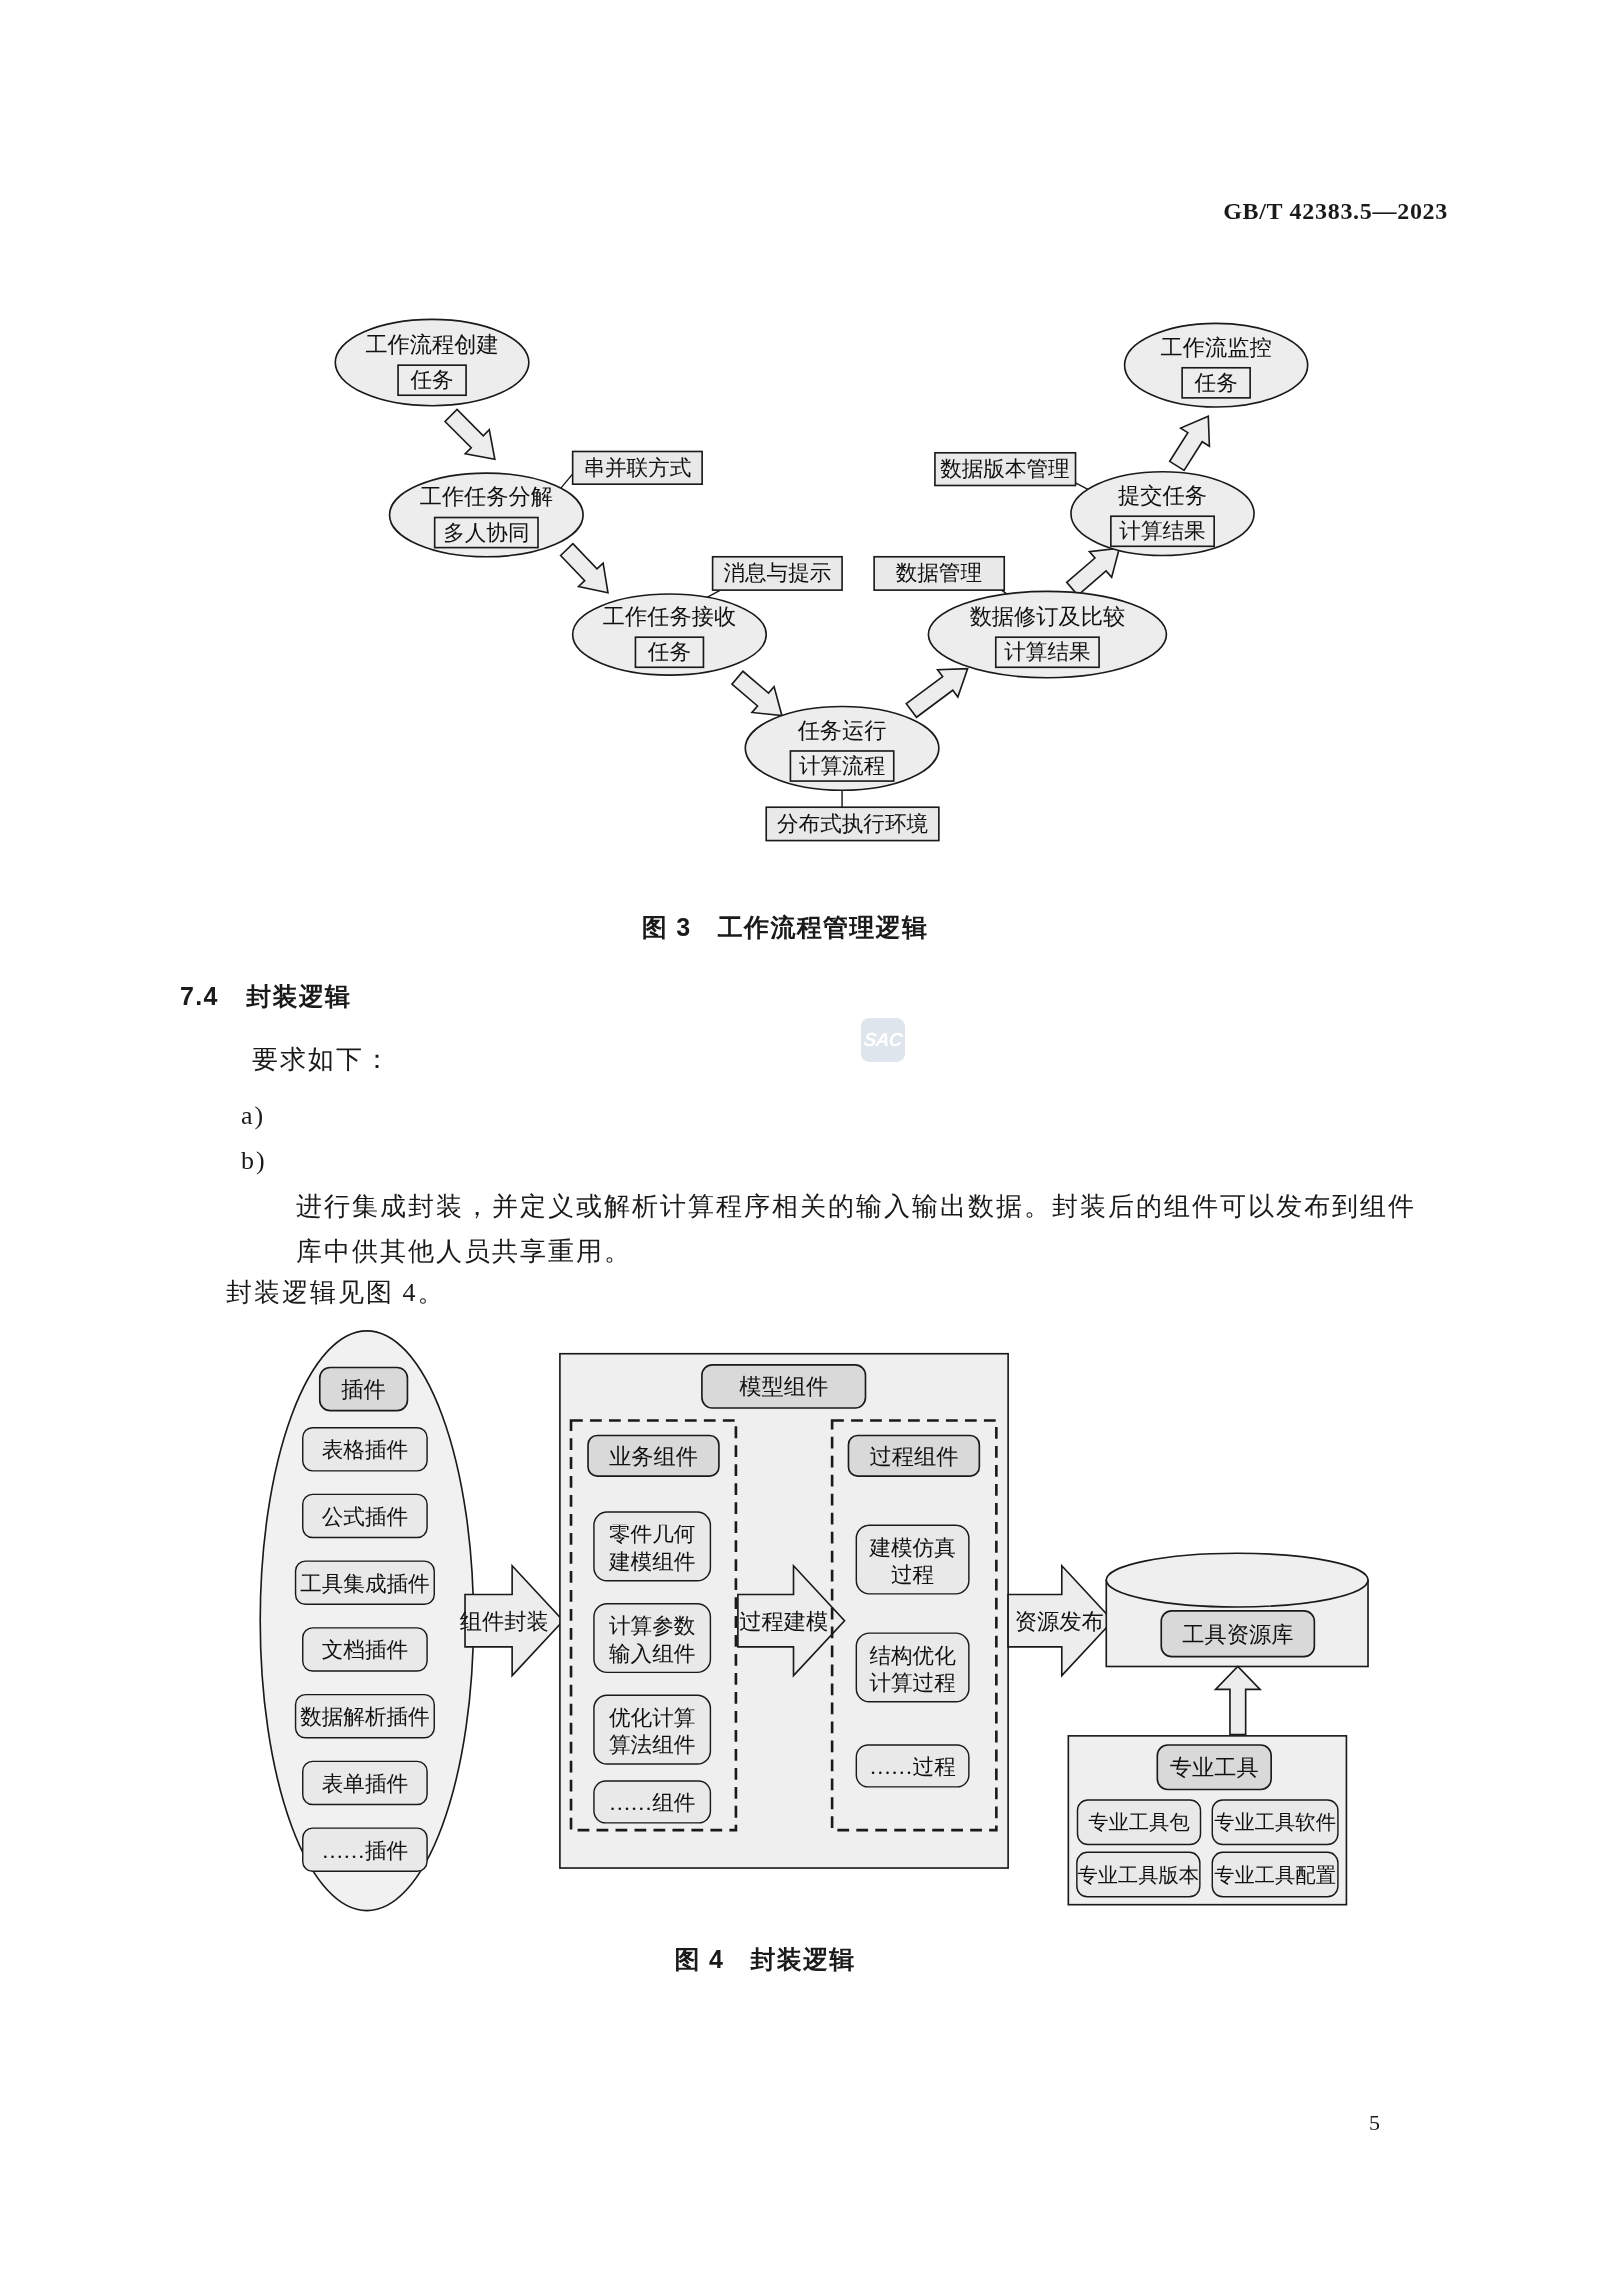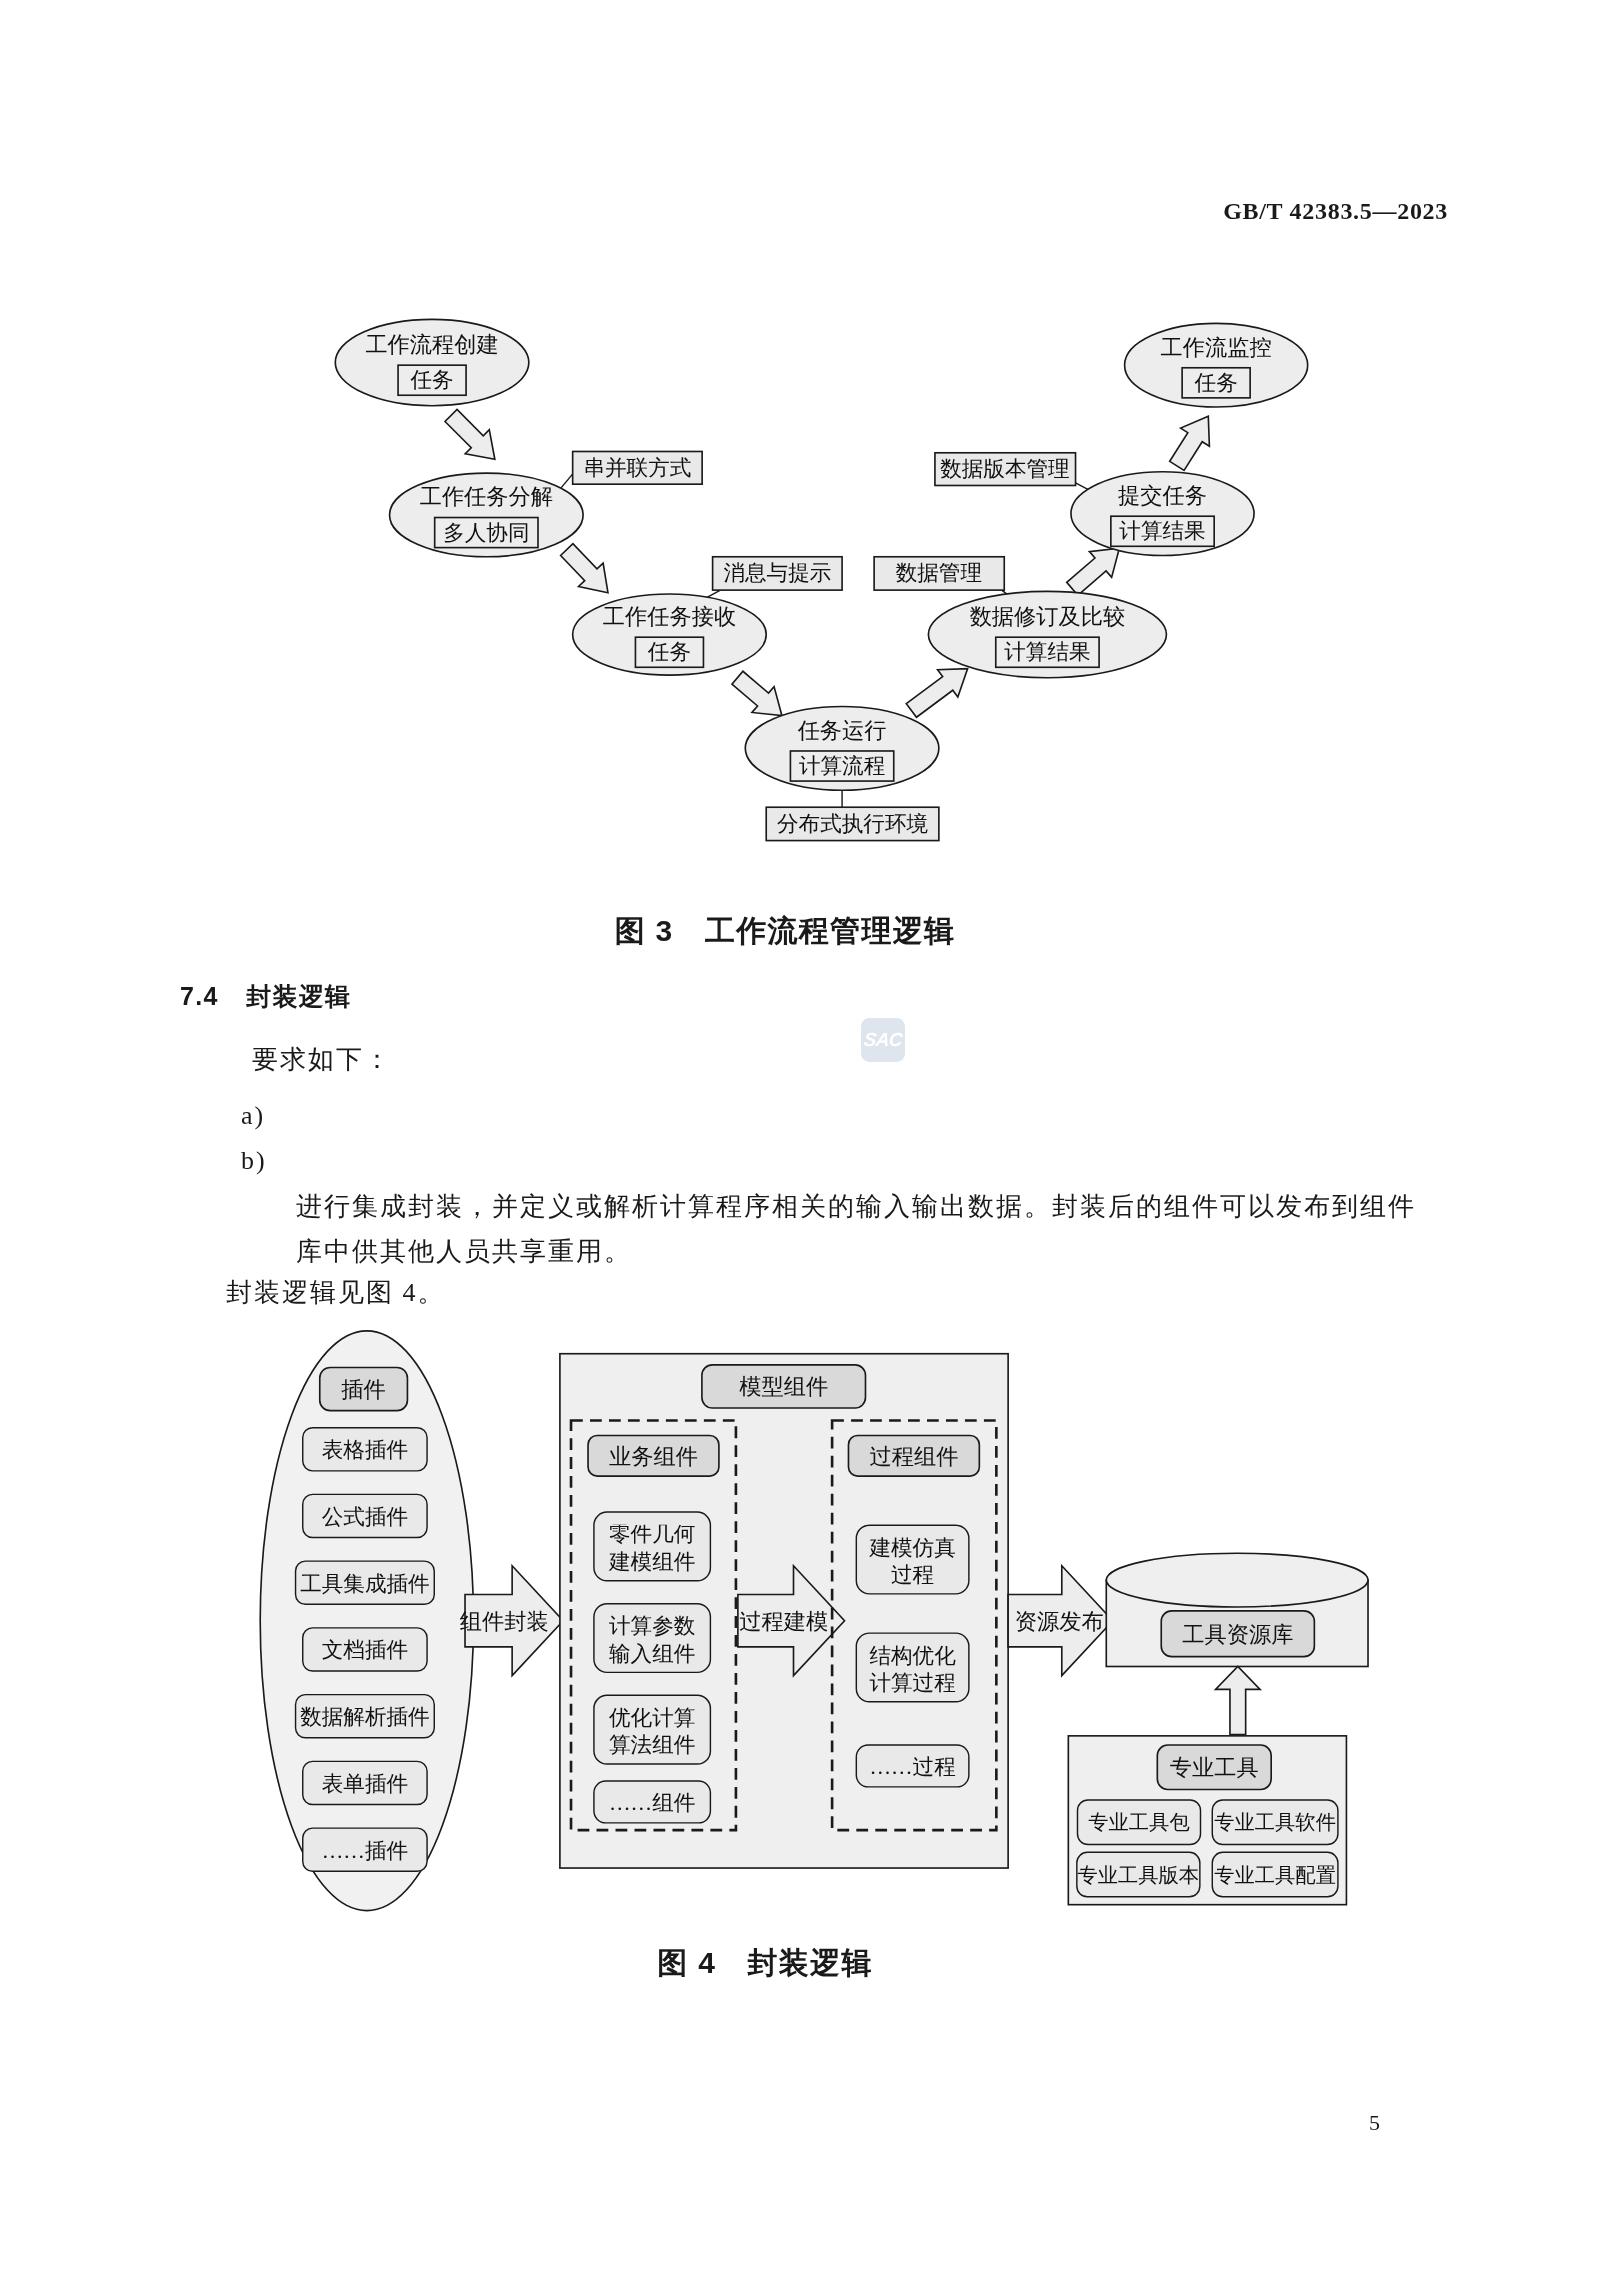--- a/index.html
+++ b/index.html
@@ -12,21 +12,21 @@
     overflow:hidden;
   }
   .abs{position:absolute;}
   .header-code{
     top:198px;right:175px;
     font-size:24px;font-weight:bold;letter-spacing:0.7px;
     font-family:"Liberation Serif","DejaVu Serif",serif;
   }
   .fig-caption{
     font-family:"Liberation Sans","DejaVu Sans",sans-serif;
-    font-weight:bold;font-size:30px;letter-spacing:1.3px;
+    font-weight:bold;font-size:25px;letter-spacing:1.3px;
     transform:translateX(-50%);white-space:nowrap;
   }
   .section-heading{
     top:980px;left:180px;
     font-family:"Liberation Sans","DejaVu Sans",sans-serif;
     font-weight:bold;font-size:25px;letter-spacing:1.3px;
   }
   .section-heading .num{margin-right:27.5px;}
   .bodyline{
     font-size:26px;letter-spacing:2px;line-height:31px;white-space:nowrap;

